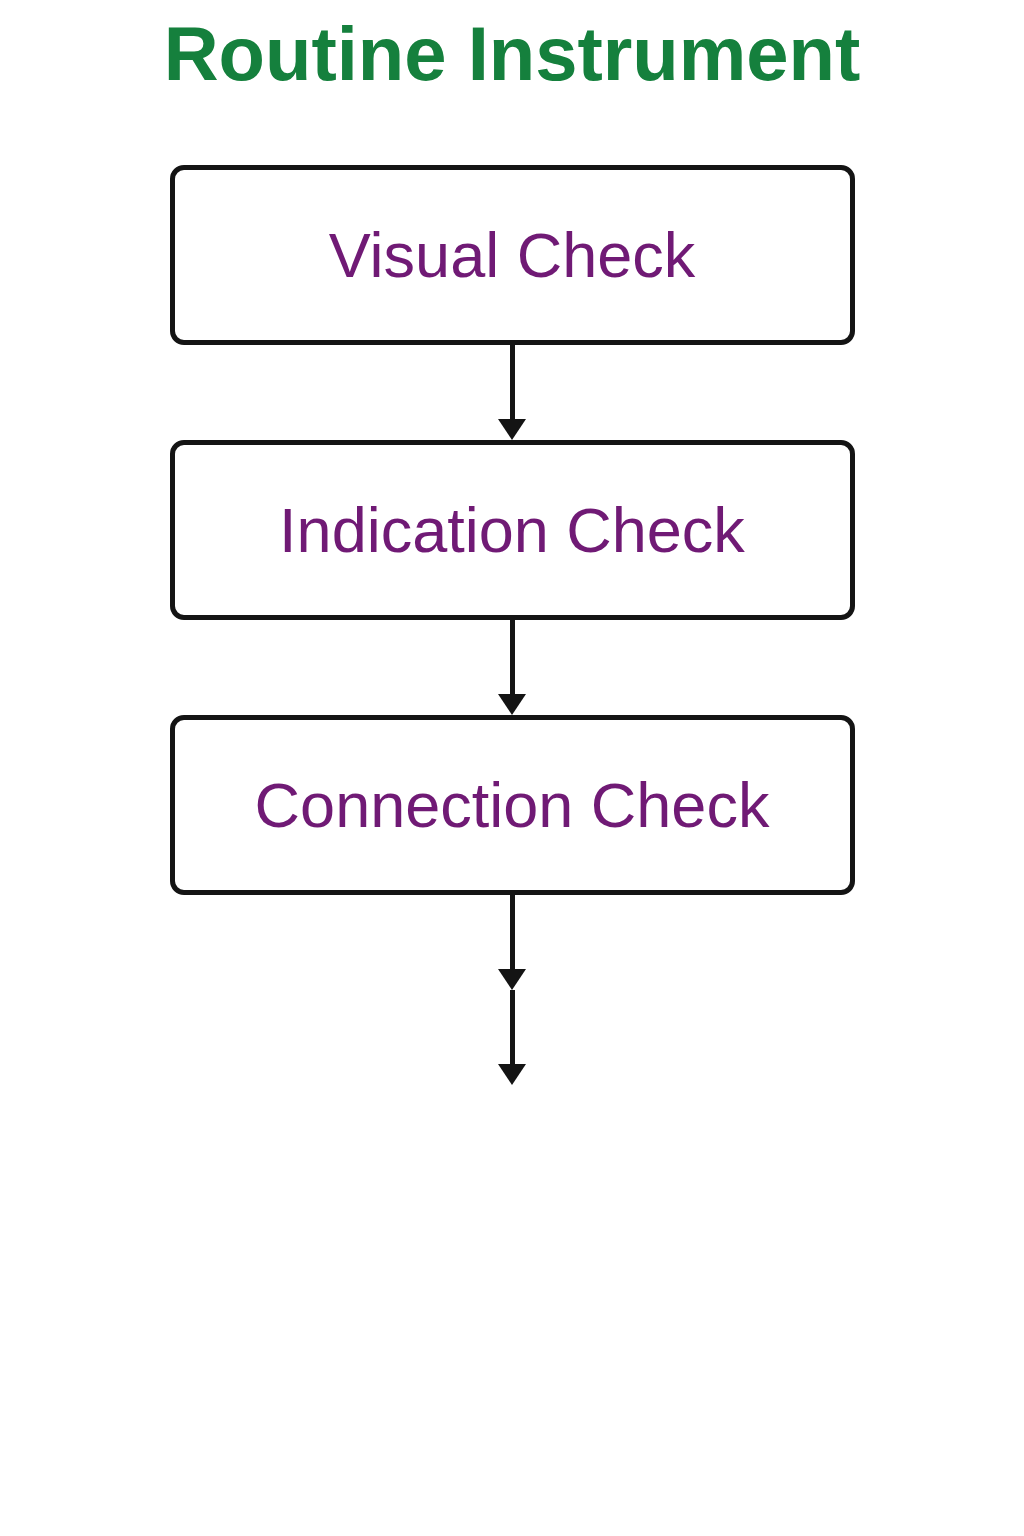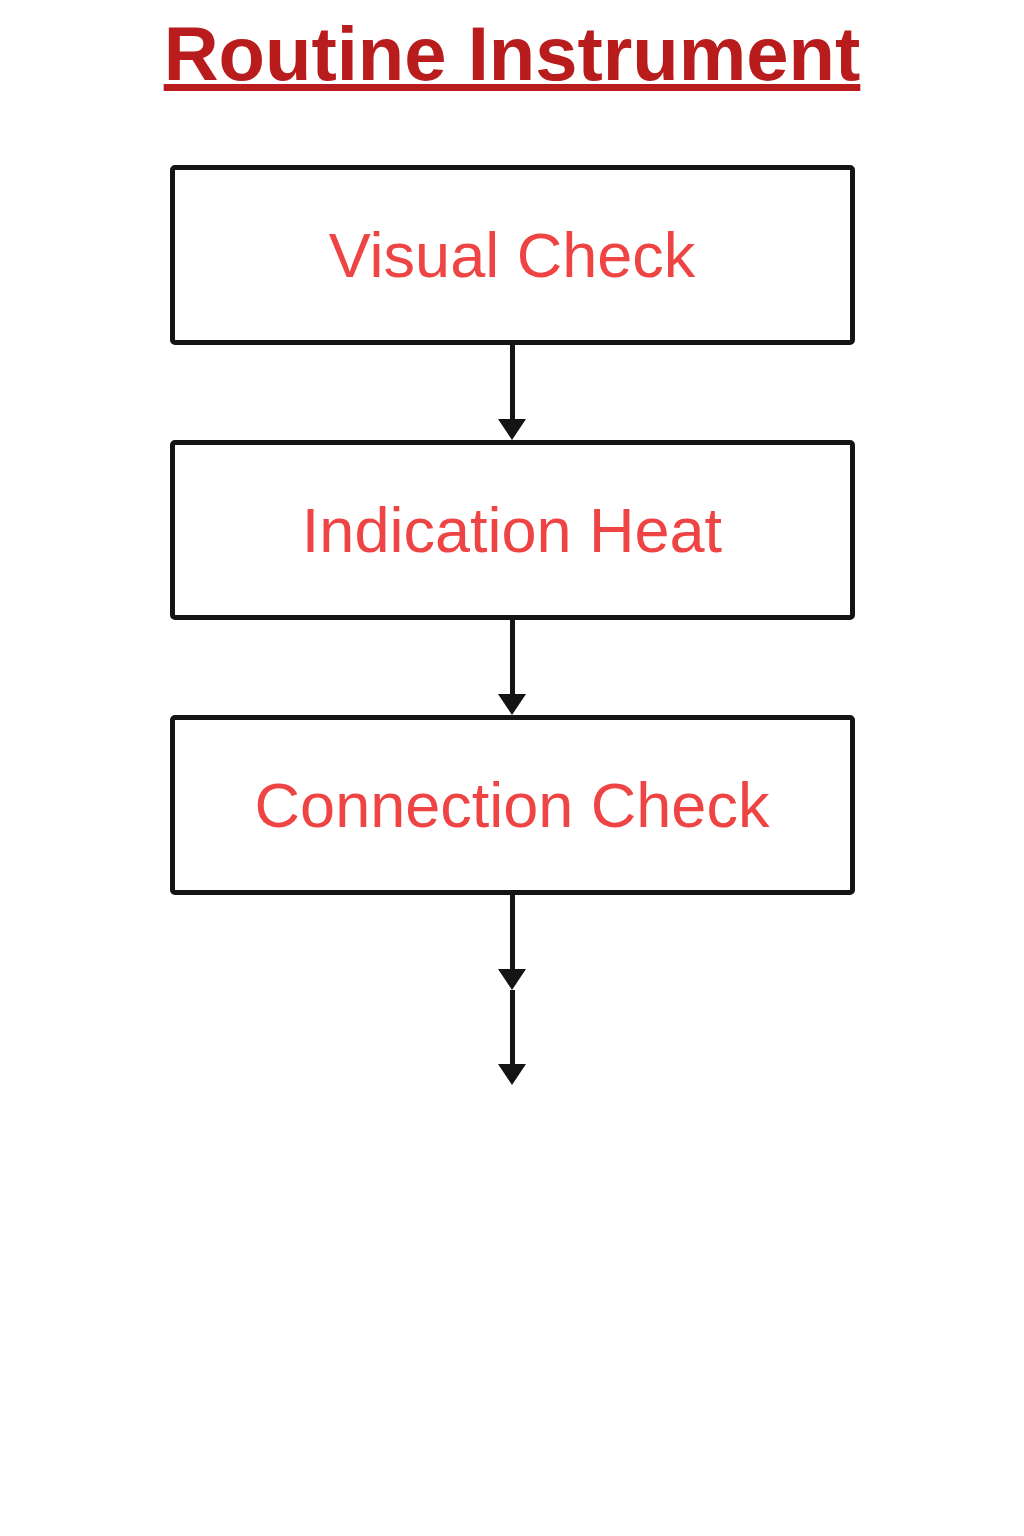--- a/index.html
+++ b/index.html
@@ -13,43 +13,42 @@
     overflow: hidden;
     font-family: "Liberation Sans", sans-serif;
     color: #000000;
   }
   .title {
     margin: 8px 0 0 0;
     text-align: center;
     font-size: 76px;
     line-height: 1.22;
     font-weight: bold;
-    color: #b91c1c;
-    text-decoration: underline;
+    color: #15803d;
   }
   .title span { display: block; }
   .flow {
     margin-top: 64px;
     display: flex;
     flex-direction: column;
     align-items: center;
   }
   .node {
     box-sizing: border-box;
     width: 685px;
     height: 180px;
     background: #ffffff;
     border: 5px solid #141414;
-    border-radius: 5px;
+    border-radius: 14px;
     display: flex;
     align-items: center;
     justify-content: center;
     font-size: 63px;
     white-space: nowrap;
-    color: #ef4444;
+    color: #701a75;
   }
   .arrow {
     height: 95px;
     display: flex;
     flex-direction: column;
     align-items: center;
   }
   .arrow .stem {
     width: 5px;
     flex: 1 1 auto;
@@ -75,21 +74,21 @@
   <div class="node">
     <span>Visual Check</span>
   </div>
 
   <div class="arrow">
     <div class="stem"></div>
     <div class="head"></div>
   </div>
 
   <div class="node">
-    <span>Indication Heat</span>
+    <span>Indication Check</span>
   </div>
 
   <div class="arrow">
     <div class="stem"></div>
     <div class="head"></div>
   </div>
 
   <div class="node">
     <span>Connection Check</span>
   </div>

